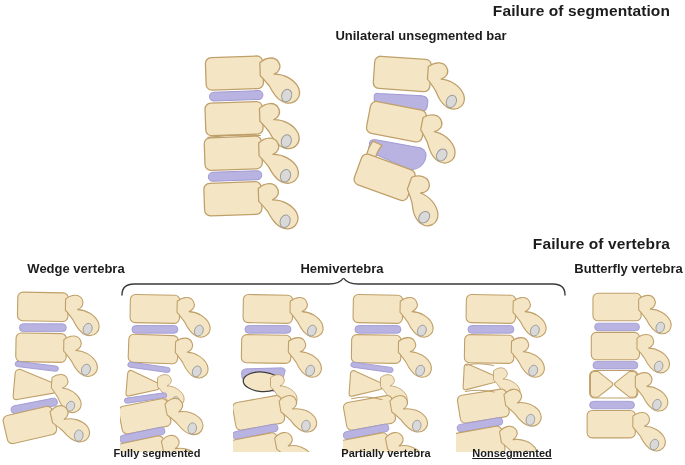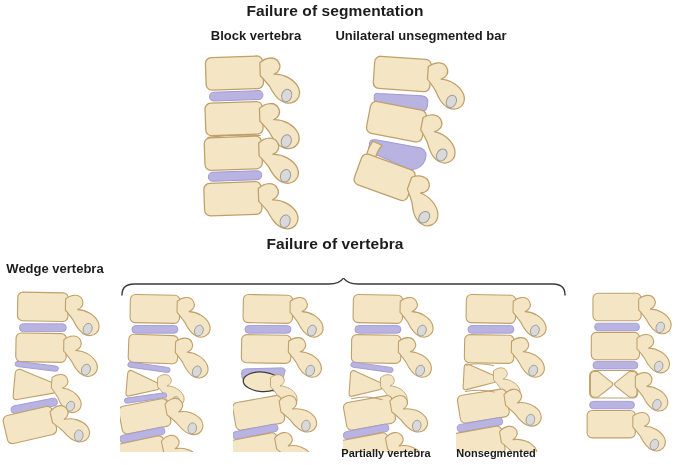--- a/index.html
+++ b/index.html
@@ -1,20 +1,20 @@
 <!DOCTYPE html>
 <html><head>
 <meta charset="utf-8">
 <style>
   html,body{margin:0;padding:0;background:#ffffff;}
   #canvas{
     position:relative;width:685px;height:465px;background:#ffffff;overflow:hidden;
     font-family:"Liberation Sans","DejaVu Sans",sans-serif;color:#1c1c1c;
   }
-  .sec-title{position:absolute;left:0;right:15px;text-align:center;font-size:15.5px;font-weight:700;letter-spacing:.1px;}
+  .sec-title{position:absolute;left:0;right:15px;text-align:right;font-size:15.5px;font-weight:700;letter-spacing:.1px;}
   .fig-label{position:absolute;text-align:center;font-size:13px;font-weight:700;}
   .sub-label{position:absolute;text-align:center;font-size:11px;font-weight:700;}
   .fig{position:absolute;}
   .fig svg{display:block;width:100%;height:100%;overflow:hidden;}
   .bone{fill:#F4E6C5;stroke:#C0A06A;stroke-width:1.3;stroke-linejoin:round;}
   .disc{fill:#B9B3E1;stroke:#A09AD2;stroke-width:1;}
   .facet{fill:#D9D9D9;stroke:#9a9a9a;stroke-width:1;}
   .seam{fill:none;stroke:#C0A06A;stroke-width:1.2;stroke-linecap:round;}
   .darkline{stroke:#3E3E3E;stroke-width:1.5;}
   .brace{position:absolute;}
@@ -36,21 +36,20 @@
       </g>
       <rect id="disc" class="disc" width="54" height="9" rx="4.5"></rect>
       <rect id="discthin" class="disc" width="50" height="6" rx="3"></rect>
       <path id="discw" class="disc" d="M2,8 Q1,3 6,3 L50,0 Q57,0 57,6 L57,10 Q57,16 50,15 L6,12 Q2,12 2,8 Z"></path>
       <path id="hemi" class="bone" d="M4,0 Q0,0 0,4 L0,27 Q0,31 4,30 L36,20 Q43,16 36,12 Z"></path>
     </defs>
   </svg>
 
   <div class="sec-title" style="top:2px;">Failure of segmentation</div>
 
-  <div class="fig-label" style="left:195px;width:122px;top:28px;">Block vertebra</div>
 
   <div class="fig-label" style="left:330px;width:182px;top:28px;">Unilateral unsegmented bar</div>
 
   <div class="fig" style="left:198px;top:52px;width:124px;height:178px;">
     <svg viewBox="0 0 125 180">
       <g transform="rotate(-2 62 88)">
         <use href="#vert" transform="translate(10,4)"></use>
         <use href="#disc" transform="translate(13,39)"></use>
         <use href="#vert" transform="translate(8,50)"></use>
         <use href="#vert" transform="translate(6,85)"></use>
@@ -67,23 +66,25 @@
       <use href="#discw" transform="translate(24,42) rotate(7 28 8)"></use>
       <use href="#vert" transform="translate(20,55) rotate(11 30 16)"></use>
       <path class="disc" transform="translate(18,92) rotate(14 30 12)" d="M2,10 Q0,4 7,3 L54,0 Q62,2 61,11 Q59,23 47,24 L7,17 Q1,16 2,10 Z"></path>
       <path class="bone" transform="translate(20,90) rotate(13)" d="M5,0 Q0,12 3,25 L13,27 Q9,14 15,2 Z"></path>
       <use href="#vert" transform="translate(8,112) rotate(20 30 16)"></use>
     </svg>
   </div>
 
   <div class="sec-title" style="top:235px;">Failure of vertebra</div>
 
-  <div class="fig-label" style="left:0px;width:110px;top:261px;">Wedge vertebra</div>
+  <div class="fig-label" style="left:0px;width:110px;top:261px;padding-left:21px;">Wedge vertebra</div>
 
+  <div class="fig-label" style="left:242px;width:200px;top:261px;">Hemivertebra</div>
 
+  <div class="fig-label" style="left:572px;width:113px;top:261px;">Butterfly vertebra</div>
 
   <div class="brace" style="left:120px;top:278px;width:447px;height:18px;">
     <svg viewBox="0 0 447 18" width="447" height="18">
       <path d="M2,17 C2,9 6,6 14,6 L209,6 C217,6 221,4 223.5,0 C226,4 230,6 238,6 L433,6 C441,6 445,9 445,17" fill="none" stroke="#3a3a3a" stroke-width="1.4" stroke-linecap="round"></path>
     </svg>
   </div>
 
   <div class="fig" style="left:2px;top:286px;width:113px;height:172px;">
     <svg viewBox="0 0 130 195">
       <use href="#vert" transform="translate(18,6) rotate(1 29 16)"></use>
@@ -166,16 +167,17 @@
         <rect x="0" y="0" width="58" height="33" rx="6" fill="#ffffff" stroke="#C0A06A" stroke-width="1.3"></rect>
         <path class="bone" d="M6,1 Q1,1 1,6 L1,27 Q1,32 6,32 L10,32 L27,18.5 Q29,16.5 27,14.5 L10,1 Z"></path>
         <path class="bone" d="M52,1 Q57,1 57,6 L57,27 Q57,32 52,32 L48,32 L31,18.5 Q29,16.5 31,14.5 L48,1 Z"></path>
         <use href="#post" x="55" y="3"></use>
       </g>
       <use href="#disc" transform="translate(14,134)"></use>
       <use href="#vert" transform="translate(11,145)"></use>
     </svg>
   </div>
 
+  <div class="sub-label" style="left:97px;width:120px;top:447px;">Fully segmented</div>
   <div class="sub-label" style="left:325px;width:122px;top:447px;">Partially vertebra</div>
-  <div class="sub-label" style="left:436px;width:120px;top:447px;">Nonsegmented</div>
+  <div class="sub-label" style="left:452px;width:120px;top:447px;text-decoration:underline;">Nonsegmented</div>
 
 </div>
 
 </body></html>

